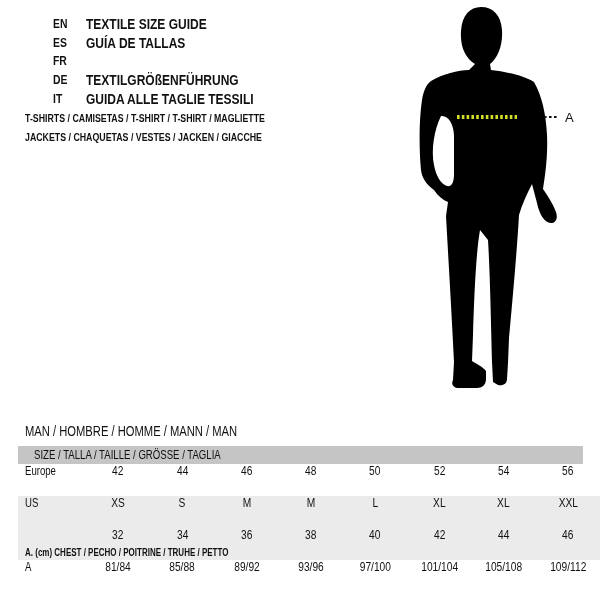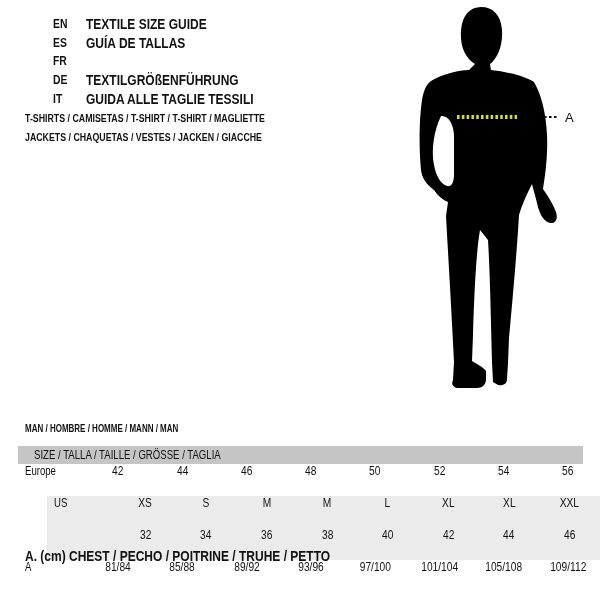--- a/index.html
+++ b/index.html
@@ -33,33 +33,33 @@
   
   .figure-wrap{position:absolute;left:395px;top:0;width:205px;height:410px;}
   .figure-wrap svg{display:block;width:100%;height:100%;}
   .silhouette{fill:var(--silhouette,#000);}
   .gap-cutout{fill:var(--background,#fff);}
   .chest-line{stroke:var(--chest-dash,#d3dc26);stroke-width:4;stroke-dasharray:2.6 2.2;}
   .callout-line{stroke:var(--text,#111);stroke-width:2.2;stroke-dasharray:2.6 2.4;}
   .measure-letter{font-family:"Liberation Sans",sans-serif;font-size:13px;fill:var(--text,#111);}
 
   
-  .section-title{position:absolute;left:25px;top:423px;font-weight:bold;font-size:10px;}
+  .section-title{position:absolute;left:25px;top:423px;font-weight:normal;font-size:14px;}
 
   
   .size-table{position:absolute;left:18px;top:446px;width:582px;font-size:12px;}
   .t-header{height:18px;width:565px;background:var(--table-header-bg,#c5c5c5);
             display:flex;align-items:center;padding-left:16px;}
   .t-row{height:32px;display:flex;align-items:flex-start;}
-  .t-row.shaded{background:var(--shaded-row-bg,#ebebeb);margin-left:29px;}
+  .t-row.shaded{background:var(--shaded-row-bg,#ebebeb);}
   .t-label{width:68px;padding-left:7px;}
   .t-cell{flex:1;text-align:center;}
 
   
-  .footnote{position:absolute;left:25px;top:547px;font-weight:bold;font-size:15px;}
+  .footnote{position:absolute;left:25px;top:547px;font-weight:bold;font-size:10px;}
 </style>
 </head>
 <body>
 
 <div class="page">
 
   <div class="lang-block">
     <div class="lang-row">
       <span class="lang-code"><span class="cond">EN</span></span>
       <span class="lang-label"><span class="cond">TEXTILE SIZE GUIDE</span></span>

